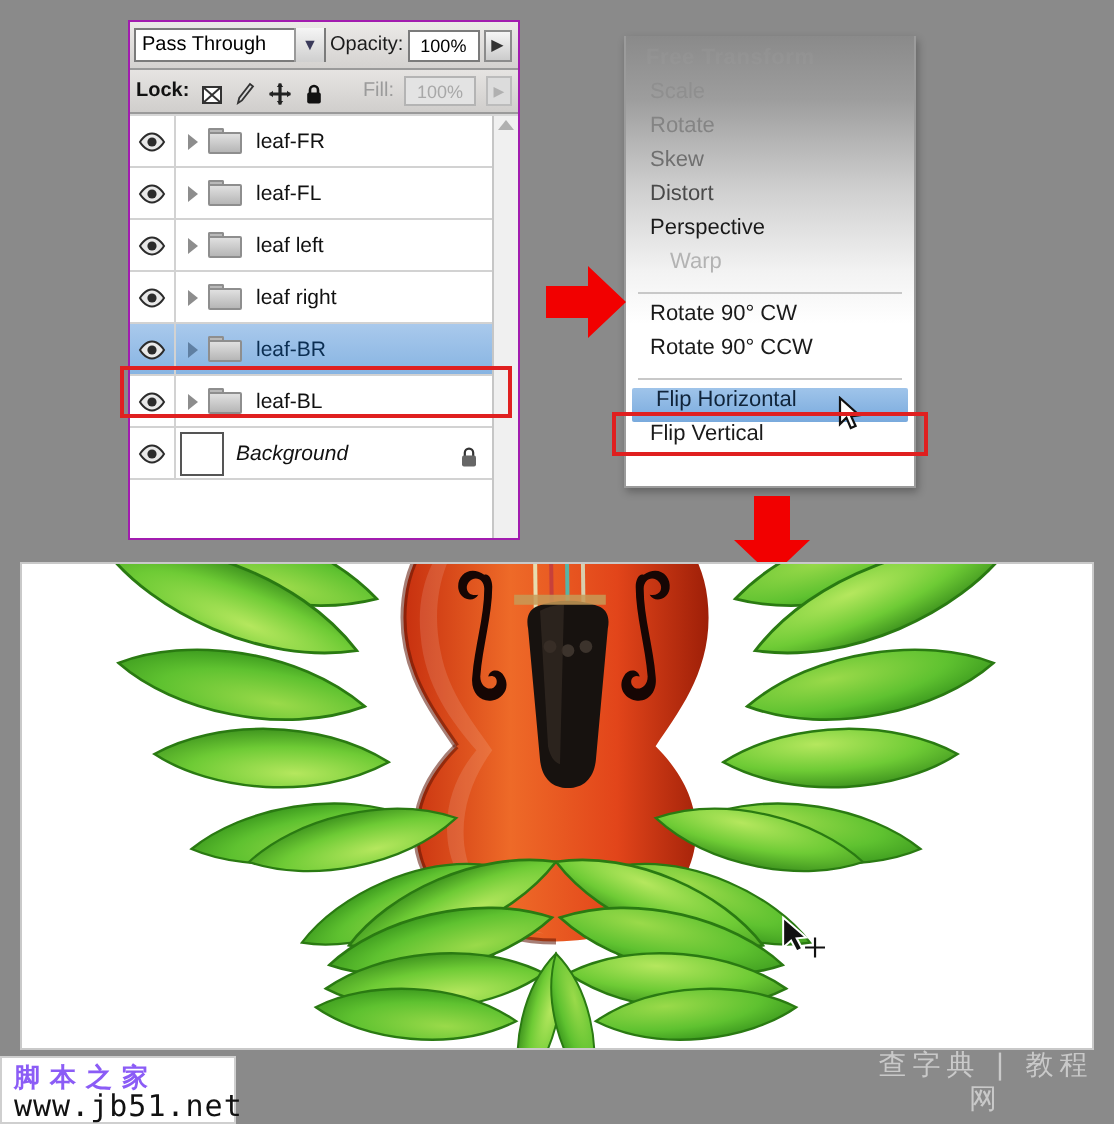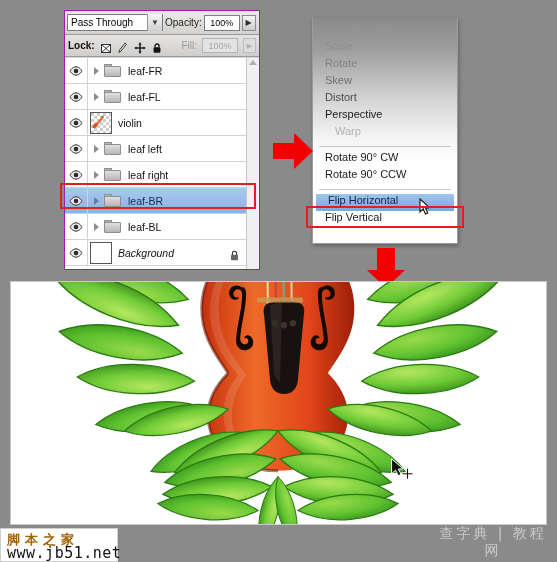--- a/index.html
+++ b/index.html
@@ -188,22 +188,22 @@
   }
   #artwork-svg{display:block;width:100%;height:100%;}
 
   
   #watermark-left{
     position:absolute;left:0px;top:528px;width:118px;height:34px;
     background:#ffffff;border:1px solid #cfcfcf;box-sizing:border-box;
     display:flex;flex-direction:column;justify-content:center;
   }
   #watermark-left .cn{
-    font-size:13px;color:#a16207;letter-spacing:5px;padding-left:6px;line-height:15px;
-    font-family:Liberation Serif, serif;font-weight:bold;
+    font-size:13px;color:#8b5cf6;letter-spacing:5px;padding-left:6px;line-height:15px;
+    font-family:Liberation Mono, monospace;font-weight:bold;
   }
   #watermark-left .url{
     font-size:15px;color:#111;padding-left:6px;line-height:12px;
     font-family:"DejaVu Sans Mono",monospace;letter-spacing:.5px;
   }
   #watermark-right{
     position:absolute;right:4px;top:525px;width:120px;height:32px;
     text-align:center;
   }
   #watermark-right .cn{
@@ -276,36 +276,20 @@
           <div class="layer-row">
             <div class="eye-cell">
               <svg class="eye" width="14" height="10" viewBox="0 0 14 10">
                 <path d="M7 .8C3.4.8 1 5 1 5s2.4 4.2 6 4.2S13 5 13 5 10.6.8 7 .8z" fill="#e9e9e9" stroke="#2b2b2b" stroke-width="1"></path>
                 <circle cx="7" cy="5" r="2.3" fill="#2b2b2b"></circle>
               </svg>
             </div>
             <div class="tri"></div>
             <div class="folder"></div>
             <div class="layer-name">leaf-FL</div>
-          </div>
-          <div class="layer-row">
-            <div class="eye-cell">
-              <svg class="eye" width="14" height="10" viewBox="0 0 14 10">
-                <path d="M7 .8C3.4.8 1 5 1 5s2.4 4.2 6 4.2S13 5 13 5 10.6.8 7 .8z" fill="#e9e9e9" stroke="#2b2b2b" stroke-width="1"></path>
-                <circle cx="7" cy="5" r="2.3" fill="#2b2b2b"></circle>
-              </svg>
-            </div>
-            <div class="thumb">
-              <svg width="20" height="20" viewBox="0 0 20 20" style="position:absolute;left:0;top:0">
-                <path d="M11.5 2.5l1.6 1.6-1.3 1.3-1.6-1.6z" fill="#8a4a1e"></path>
-                <path d="M10.2 4.6l1.6 1.6-4.4 4.6c-1 1-1.2 2.6-2.2 3.6-1 1-2.6 1-3.2.4-.6-.6-.6-2.2.4-3.2 1-1 2.6-1.2 3.6-2.2z" fill="#d4541f"></path>
-                <path d="M10.6 5l1 1-4.2 4.4-1-1z" fill="#f08a4a" opacity=".7"></path>
-              </svg>
-            </div>
-            <div class="layer-name">violin</div>
           </div>
           <div class="layer-row">
             <div class="eye-cell">
               <svg class="eye" width="14" height="10" viewBox="0 0 14 10">
                 <path d="M7 .8C3.4.8 1 5 1 5s2.4 4.2 6 4.2S13 5 13 5 10.6.8 7 .8z" fill="#e9e9e9" stroke="#2b2b2b" stroke-width="1"></path>
                 <circle cx="7" cy="5" r="2.3" fill="#2b2b2b"></circle>
               </svg>
             </div>
             <div class="tri"></div>
             <div class="folder"></div>

